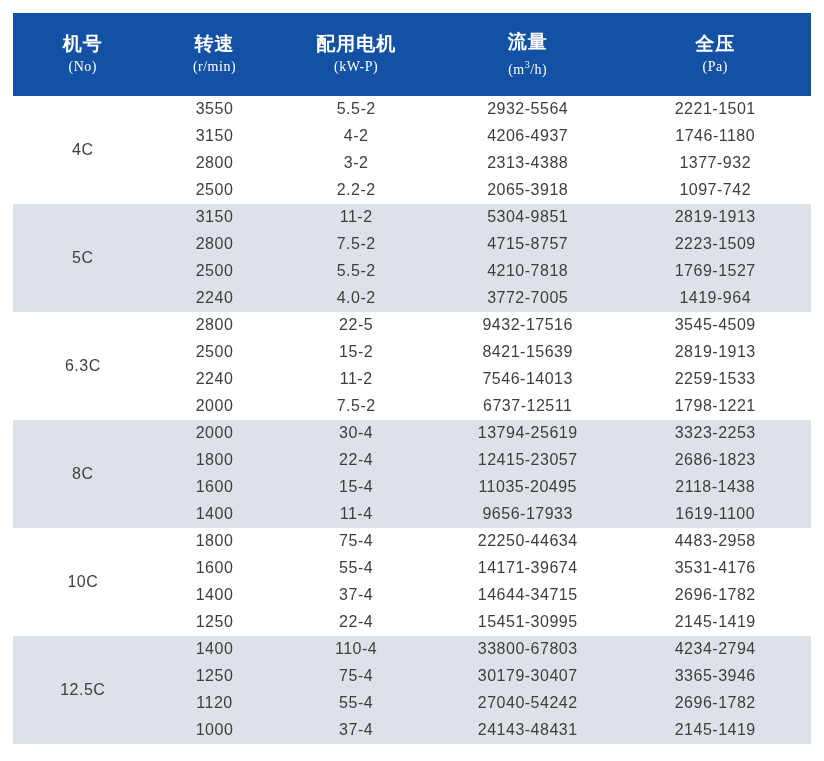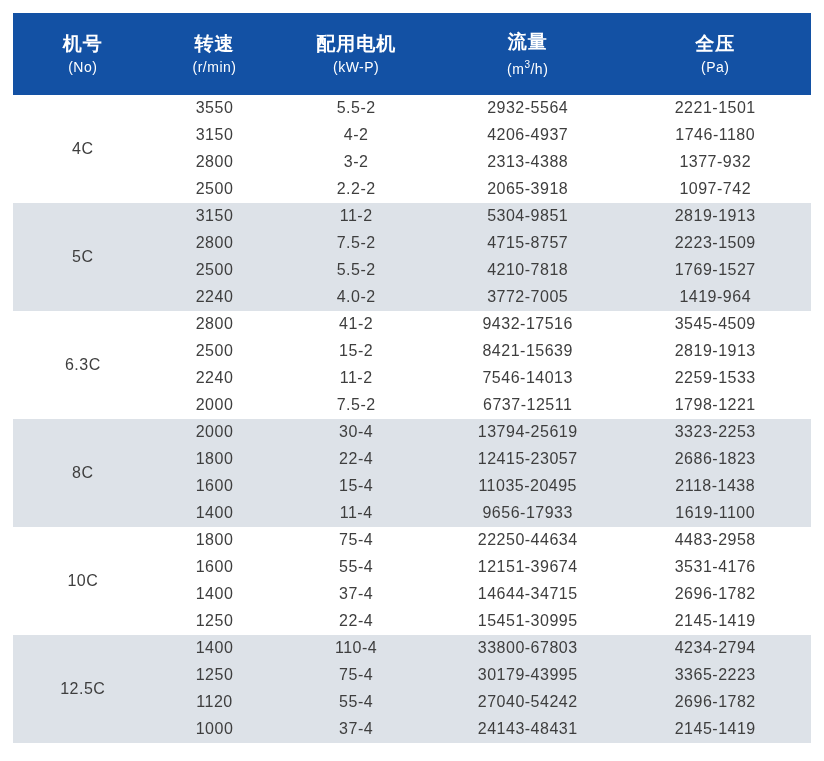--- a/index.html
+++ b/index.html
@@ -20,20 +20,21 @@
     table-layout: fixed;
   }
   .spec-table thead th {
     background: #1351a4;
     color: #ffffff;
     height: 75px;
     text-align: center;
     vertical-align: middle;
     font-weight: normal;
     padding: 16px;
+    font-family: Liberation Serif, serif;
   }
   .col-title {
     font-size: 19px;
     font-weight: bold;
     letter-spacing: 1px;
     line-height: 26px;
   }
   .col-unit {
     font-size: 14px;
     font-weight: normal;
@@ -143,21 +144,21 @@
       <td>4.0-2</td>
       <td>3772-7005</td>
       <td>1419-964</td>
     </tr>
   </tbody>
 
   <tbody class="band-white">
     <tr>
       <td class="model-cell" rowspan="4">6.3C</td>
       <td>2800</td>
-      <td>41-2</td>
+      <td>22-5</td>
       <td>9432-17516</td>
       <td>3545-4509</td>
     </tr>
     <tr>
       <td>2500</td>
       <td>15-2</td>
       <td>8421-15639</td>
       <td>2819-1913</td>
     </tr>
     <tr>
@@ -206,21 +207,21 @@
     <tr>
       <td class="model-cell" rowspan="4">10C</td>
       <td>1800</td>
       <td>75-4</td>
       <td>22250-44634</td>
       <td>4483-2958</td>
     </tr>
     <tr>
       <td>1600</td>
       <td>55-4</td>
-      <td>12151-39674</td>
+      <td>14171-39674</td>
       <td>3531-4176</td>
     </tr>
     <tr>
       <td>1400</td>
       <td>37-4</td>
       <td>14644-34715</td>
       <td>2696-1782</td>
     </tr>
     <tr>
       <td>1250</td>
@@ -234,22 +235,22 @@
     <tr>
       <td class="model-cell" rowspan="4">12.5C</td>
       <td>1400</td>
       <td>110-4</td>
       <td>33800-67803</td>
       <td>4234-2794</td>
     </tr>
     <tr>
       <td>1250</td>
       <td>75-4</td>
-      <td>30179-43995</td>
-      <td>3365-2223</td>
+      <td>30179-30407</td>
+      <td>3365-3946</td>
     </tr>
     <tr>
       <td>1120</td>
       <td>55-4</td>
       <td>27040-54242</td>
       <td>2696-1782</td>
     </tr>
     <tr>
       <td>1000</td>
       <td>37-4</td>

